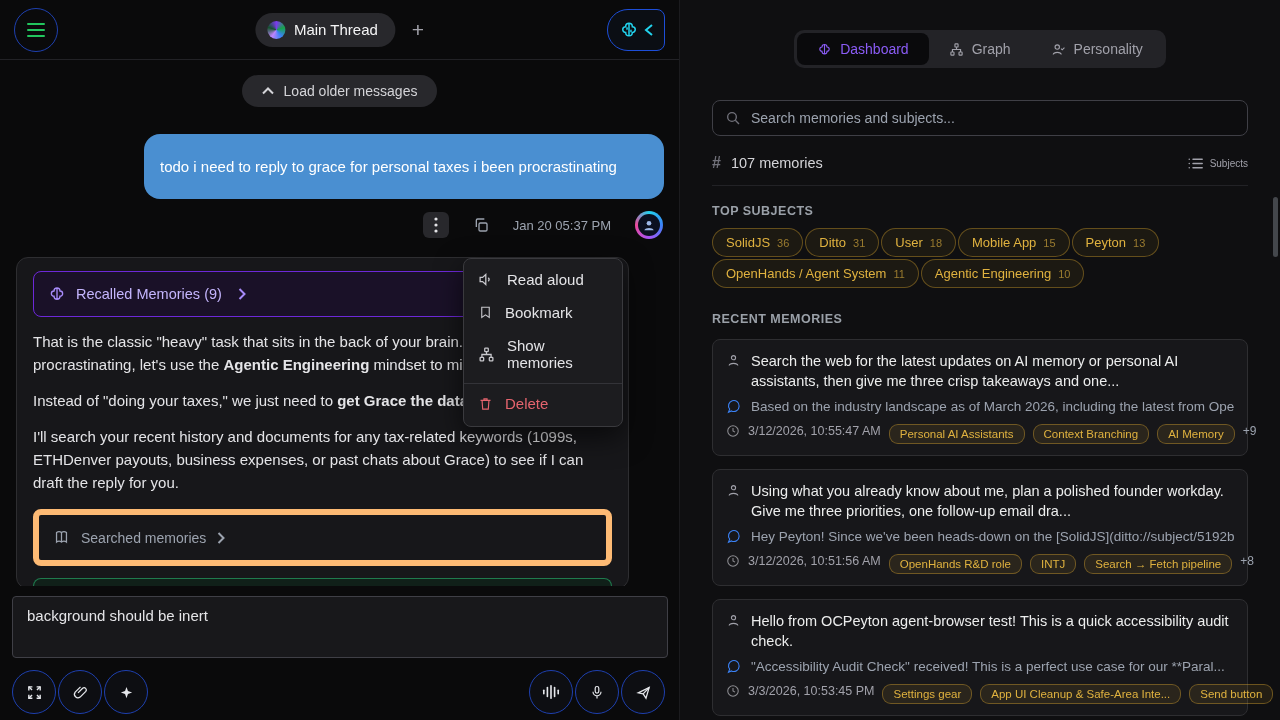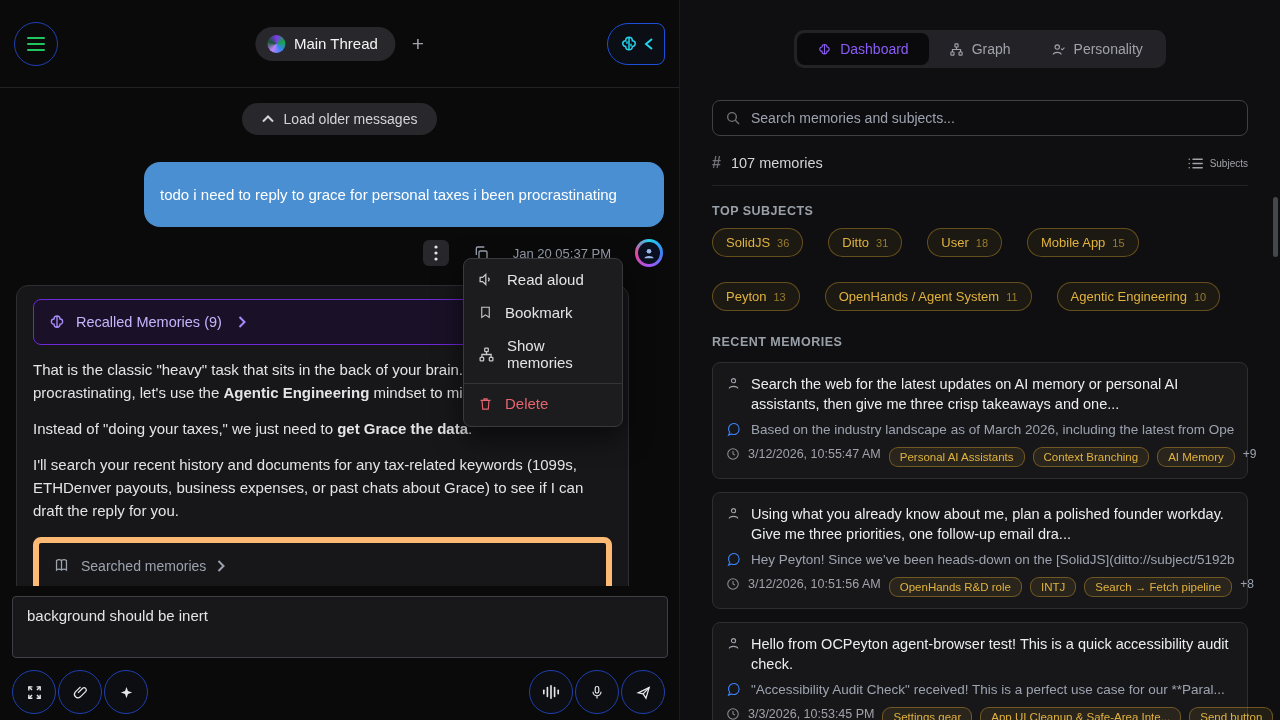--- a/index.html
+++ b/index.html
@@ -2,21 +2,21 @@
 <html><head>
 <meta charset="utf-8">
 <style>
   * { margin:0; padding:0; box-sizing:border-box; }
   html,body { width:1280px; height:720px; overflow:hidden; background:#0a0a0b;
     font-family:"Liberation Sans","DejaVu Sans",sans-serif; color:#e4e4e7; }
   .app { display:flex; width:1280px; height:720px; }
 
   
   .left { width:680px; height:720px; position:relative; background:#0a0a0b; border-right:1px solid #1b1b1e; }
-  .l-header { height:88px; display:flex; align-items:center; justify-content:space-between; padding:0 14px; border-bottom:1px solid #222226; position:relative; }
+  .l-header { height:60px; display:flex; align-items:center; justify-content:space-between; padding:0 14px; border-bottom:1px solid #222226; position:relative; }
   .menu-btn { width:44px; height:44px; border:1.5px solid #1e40af; border-radius:50%; background:transparent; display:flex; flex-direction:column; gap:4px; align-items:center; justify-content:center; cursor:pointer; }
   .menu-btn span { width:18px; height:2px; background:#22c55e; border-radius:1px; }
   .l-header-center { position:absolute; left:50%; top:50%; transform:translate(-50%,-50%); display:flex; align-items:center; }
   .thread-pill { display:flex; align-items:center; gap:9px; background:#28282c; border-radius:18px; padding:8px 18px 8px 12px; }
   .swirl { width:18px; height:18px; border-radius:50%; background:conic-gradient(#7c3aed,#16a34a,#3b82f6,#c084fc,#14532d,#7c3aed); }
   .thread-pill b { font-weight:400; font-size:15px; color:#f4f4f5; }
   .add-tab { margin-left:16px; color:#a1a1aa; font-size:21px; background:none; border:none; cursor:pointer; line-height:1; }
   .brain-toggle { width:58px; height:42px; border:1.5px solid #1d4ed8; border-radius:21px 8px 8px 21px; background:#0b0e14; display:flex; align-items:center; justify-content:center; gap:5px; color:#22d3ee; cursor:pointer; }
 
   .chat { position:relative; height:648px; overflow:hidden; }
@@ -56,21 +56,21 @@
   .tab { display:flex; align-items:center; gap:8px; padding:8px 20px; font-size:14px; color:#a1a1aa; border-radius:8px; cursor:pointer; white-space:nowrap; }
   .tab.active { background:#0a0a0c; color:#8b5cf6; }
   .searchbar { margin-top:32px; display:flex; align-items:center; gap:10px; height:36px; border:1px solid #3f3f46; border-radius:8px; background:#0d0d0f; padding:0 12px; }
   .searchbar input { flex:1; background:transparent; border:none; outline:none; color:#e4e4e7; font-size:14px; font-family:inherit; }
   .searchbar input::placeholder { color:#9ca3af; }
   .count-row { margin-top:18px; display:flex; align-items:center; padding-bottom:13px; border-bottom:1px solid #222226; }
   .count-left { display:flex; align-items:center; gap:10px; color:#d4d4d8; font-size:14.5px; }
   .hash { color:#71717a; font-size:16px; font-weight:700; }
   .subjects-btn { margin-left:auto; display:flex; align-items:center; gap:7px; color:#a1a1aa; font-size:10px; background:none; border:none; cursor:pointer; }
   .section-label { margin-top:18px; font-size:12.5px; font-weight:700; letter-spacing:.5px; color:#9aa0a8; }
-  .pills { margin-top:10px; display:flex; flex-wrap:wrap; gap:25px; }
+  .pills { margin-top:10px; display:flex; flex-wrap:wrap; gap:2px; }
   .pill { display:flex; align-items:center; gap:7px; border:1px solid rgba(217,166,46,.38); background:rgba(217,166,46,.07); border-radius:15px; padding:6px 13px; cursor:pointer; }
   .pill .nm { color:#e0b23f; font-size:13px; }
   .pill .ct { color:#9a7b2f; font-size:11px; }
   .mem-card { margin-top:13px; background:#17171a; border:1px solid #2e2e31; border-radius:8px; padding:11px 13px; cursor:pointer; }
   .mem-title { display:flex; gap:10px; }
   .mem-title .ic { color:#a1a1aa; flex:none; margin-top:2px; }
   .mem-title .tx { color:#eceded; font-size:14.5px; line-height:20px; }
   .mem-snip { display:flex; gap:10px; align-items:center; margin-top:8px; }
   .mem-snip .ic { color:#3b82f6; flex:none; display:flex; }
   .mem-snip .tx { color:#9ca3af; font-size:13.5px; white-space:nowrap; overflow:hidden; }

